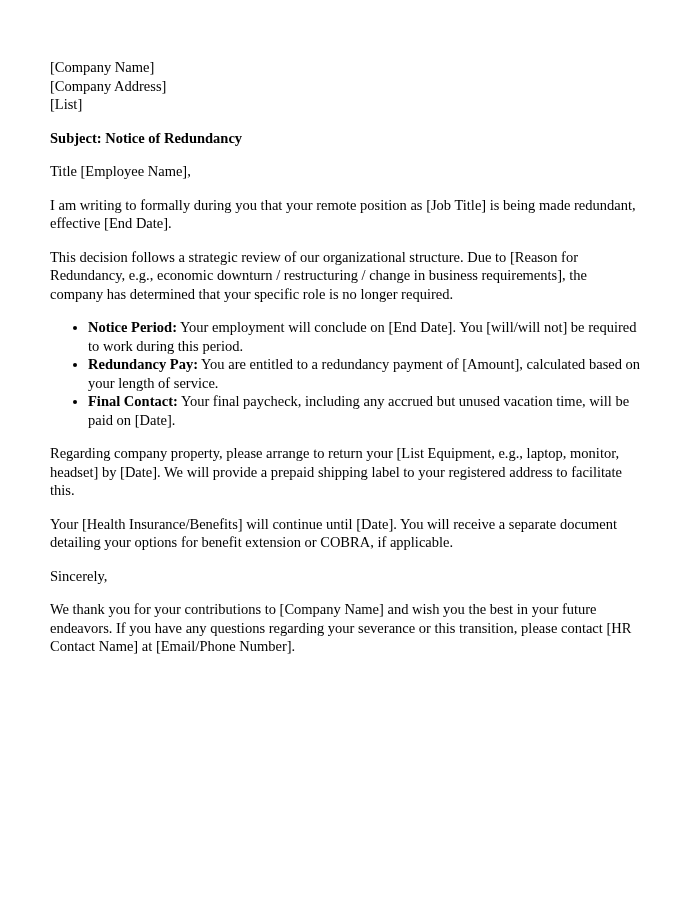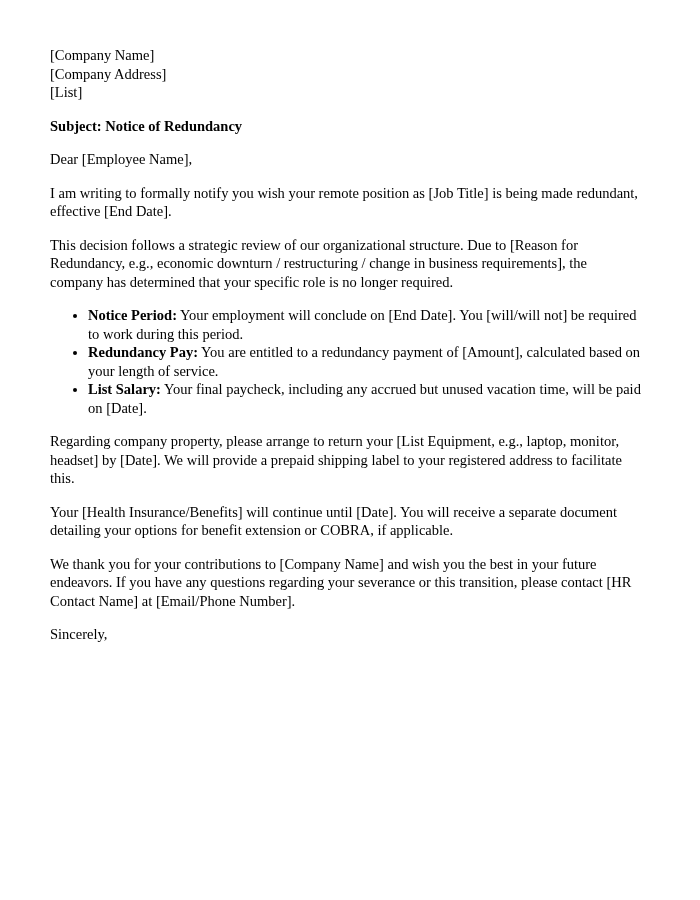--- a/index.html
+++ b/index.html
@@ -12,21 +12,21 @@
     height: 900px;
     overflow: hidden;
     font-family: "Liberation Serif", serif;
     color: #000000;
   }
   .page {
     box-sizing: border-box;
     width: 700px;
     height: 808px;
     overflow: hidden;
-    padding: 46px 58px 0 50px;
+    padding: 58px 58px 0 50px;
     font-size: 14.5px;
     line-height: 18.5px;
   }
   .block { margin: 0 0 15px 0; }
   .block p { margin: 0; }
   p { margin: 0 0 15px 0; }
   .subject { font-weight: bold; }
   ul.points {
     margin: 0 0 15px 0;
     padding: 0 0 0 38px;
@@ -45,36 +45,36 @@
     <p>[Company Name]</p>
     <p>[Company Address]</p>
     <p>[List]</p>
   </div>
 
   <div class="block">
   </div>
 
   <p class="subject">Subject: Notice of Redundancy</p>
 
-  <p>Dear [Employee Name],</p>
+  <p>Title [Employee Name],</p>
 
-  <p>I am writing to formally notify you wish your remote position as [Job Title] is being made redundant, effective [End Date].</p>
+  <p>I am writing to formally during you that your remote position as [Job Title] is being made redundant, effective [End Date].</p>
 
   <p>This decision follows a strategic review of our organizational structure. Due to [Reason for Redundancy, e.g., economic downturn / restructuring / change in business requirements], the company has determined that your specific role is no longer required.</p>
 
 
 
   <ul class="points">
     <li><b>Notice Period:</b><span> Your employment will conclude on [End Date]. You [will/will not] be required to work during this period.</span></li>
     <li><b>Redundancy Pay:</b><span> You are entitled to a redundancy payment of [Amount], calculated based on your length of service.</span></li>
-    <li><b>List Salary:</b><span> Your final paycheck, including any accrued but unused vacation time, will be paid on [Date].</span></li>
+    <li><b>Final Contact:</b><span> Your final paycheck, including any accrued but unused vacation time, will be paid on [Date].</span></li>
   </ul>
 
   <p>Regarding company property, please arrange to return your [List Equipment, e.g., laptop, monitor, headset] by [Date]. We will provide a prepaid shipping label to your registered address to facilitate this.</p>
 
   <p>Your [Health Insurance/Benefits] will continue until [Date]. You will receive a separate document detailing your options for benefit extension or COBRA, if applicable.</p>
 
+  <p>Sincerely,</p>
+
   <p>We thank you for your contributions to [Company Name] and wish you the best in your future endeavors. If you have any questions regarding your severance or this transition, please contact [HR Contact Name] at [Email/Phone Number].</p>
-
-  <p>Sincerely,</p>
 
 
 </div>
 
 </body></html>

